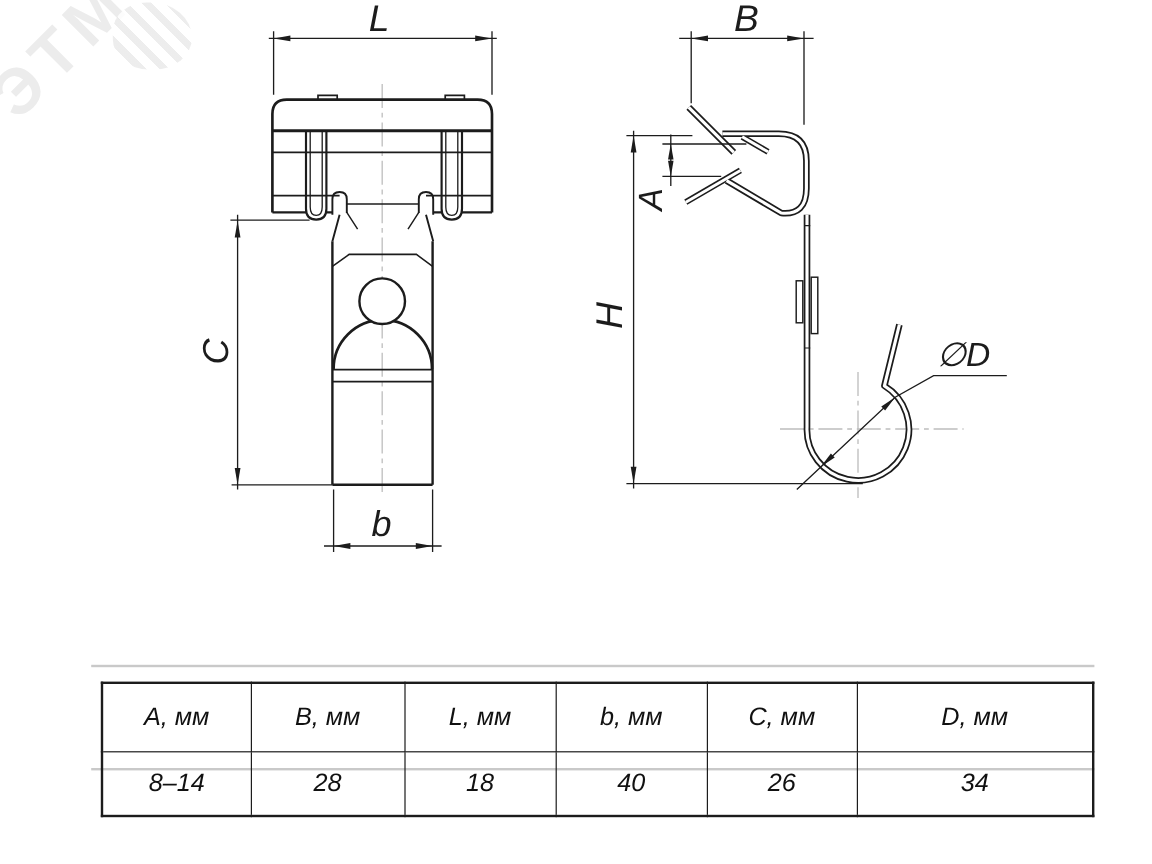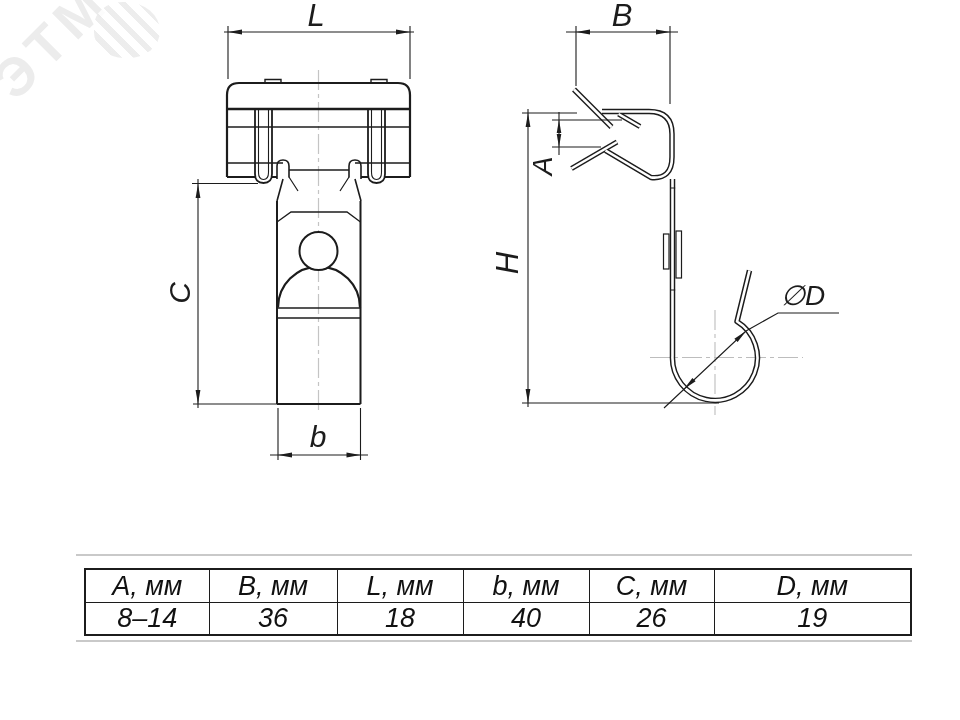--- a/index.html
+++ b/index.html
@@ -21,21 +21,21 @@
 
   
   .gray-line{position:absolute;left:76px;width:836px;height:2px;background:#c9c9c9;}
   .gray-top{top:554px;}
   .gray-bottom{top:640px;}
 
   
   table.dims{position:absolute;left:84px;top:568px;border-collapse:collapse;
     table-layout:fixed;width:826px;}
   table.dims td{border:1.6px solid #1c1c1c;text-align:center;
-    font-style:italic;font-size:27px;color:#111;padding:0;}
+    font-style:italic;font-size:21px;color:#111;padding:12px;}
   table.dims tr.hdr td{height:32px;}
   table.dims tr.val td{height:28px;}
   table.dims{border:2.2px solid #1c1c1c;}
 </style>
 </head>
 <body>
 
 <div class="wm-text">ЭТМ</div>
 <div class="wm-logo"></div>
 
@@ -171,20 +171,20 @@
       <tr class="hdr">
     <td>A, мм</td>
     <td>B, мм</td>
     <td>L, мм</td>
     <td>b, мм</td>
     <td>C, мм</td>
     <td>D, мм</td>
   </tr>
   <tr class="val">
     <td>8–14</td>
-    <td>36</td>
+    <td>28</td>
     <td>18</td>
     <td>40</td>
     <td>26</td>
-    <td>19</td>
+    <td>34</td>
   </tr>
 </tbody>
   </table>
 
 </body></html>

